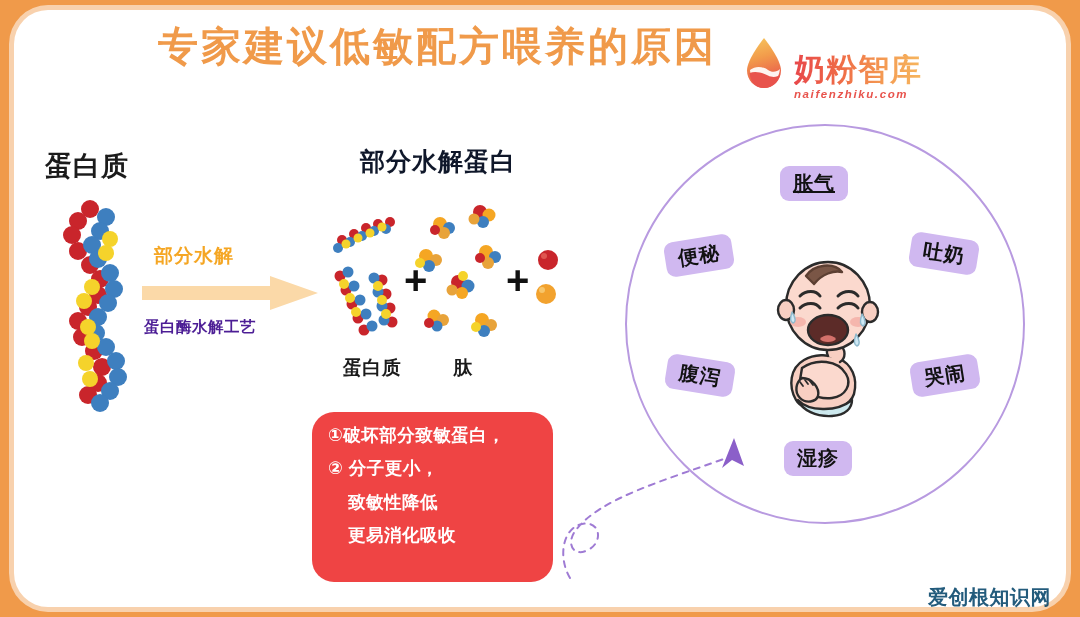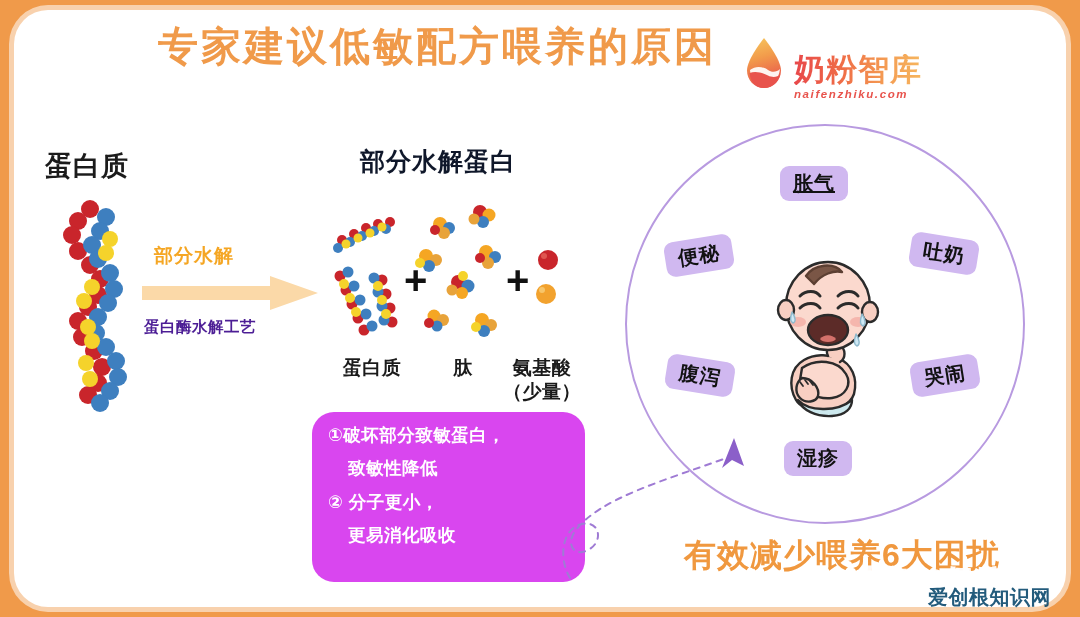--- a/index.html
+++ b/index.html
@@ -134,23 +134,23 @@
   }
   .cap-protein { left: 12px; top: 0; width: 80px; }
   .cap-peptide { left: 126px; top: 0; width: 34px; }
   .cap-amino   { left: 176px; top: 0; width: 92px; }
 
   
   .note-box {
     position: absolute;
     left: 312px;
     top: 412px;
-    width: 273px;
+    width: 241px;
     height: 170px;
-    background: #d946ef;
+    background: #ef4444;
     border-radius: 22px;
     padding: 14px 16px 0 16px;
     box-sizing: border-box;
   }
   .note-line {
     color: #ffffff;
     font-size: 17.5px;
     font-weight: 800;
     letter-spacing: 0.5px;
     line-height: 1.05;
@@ -433,30 +433,26 @@
         <circle cx="222" cy="92" r="3" fill="#F8CE79" opacity="0.8"></circle>
       </g>
     </svg>
     <div class="plus plus-1">+</div>
     <div class="plus plus-2">+</div>
   </div>
 
   <div class="mol-captions">
     <div class="cap cap-protein">蛋白质</div>
     <div class="cap cap-peptide">肽</div>
-    <div class="cap cap-amino">
-      <span>氨基酸</span><br>
-      <span>（少量）</span>
-    </div>
   </div>
 
   <div class="note-box">
     <div class="note-line">①破坏部分致敏蛋白，</div>
+    <div class="note-line">② 分子更小，</div>
     <div class="note-line indent">致敏性降低</div>
-    <div class="note-line">② 分子更小，</div>
     <div class="note-line indent">更易消化吸收</div>
   </div>
 
   <div class="baby-circle"></div>
 
   <svg class="baby-art" viewBox="0 0 128 170">
     <g stroke="#2b2b2b" stroke-width="2.4" stroke-linejoin="round" stroke-linecap="round">
 
       <path d="M34 150 C26 136 28 118 42 110 C52 104 66 104 76 108 C90 114 96 128 92 144 C88 156 72 162 58 161 C46 160 38 157 34 150 Z" fill="#F8CFC2"></path>
 
@@ -500,18 +496,17 @@
   <div class="symptom sym-spitup">吐奶</div>
   <div class="symptom sym-diarrhea">腹泻</div>
   <div class="symptom sym-crying">哭闹</div>
   <div class="symptom sym-eczema">湿疹</div>
 
   <svg class="connector" viewBox="0 0 230 150">
     <path d="M14 148 C2 128 6 98 26 94 C44 90 48 112 32 120 C16 128 10 112 20 100 C44 68 110 50 176 26" fill="none" stroke="#9F7BD4" stroke-width="2" stroke-dasharray="6 6" stroke-linecap="round"></path>
     <path d="M178 8 L188 36 L176 30 L166 38 Z" fill="#8B5FC9"></path>
   </svg>
 
-  <div class="slogan">有效减少喂养6大困扰</div>
 
   <div class="wm-toutiao">头条 @奶粉智库</div>
   <div class="wm-site">爱创根知识网</div>
 
 </div>
 
 </body></html>

